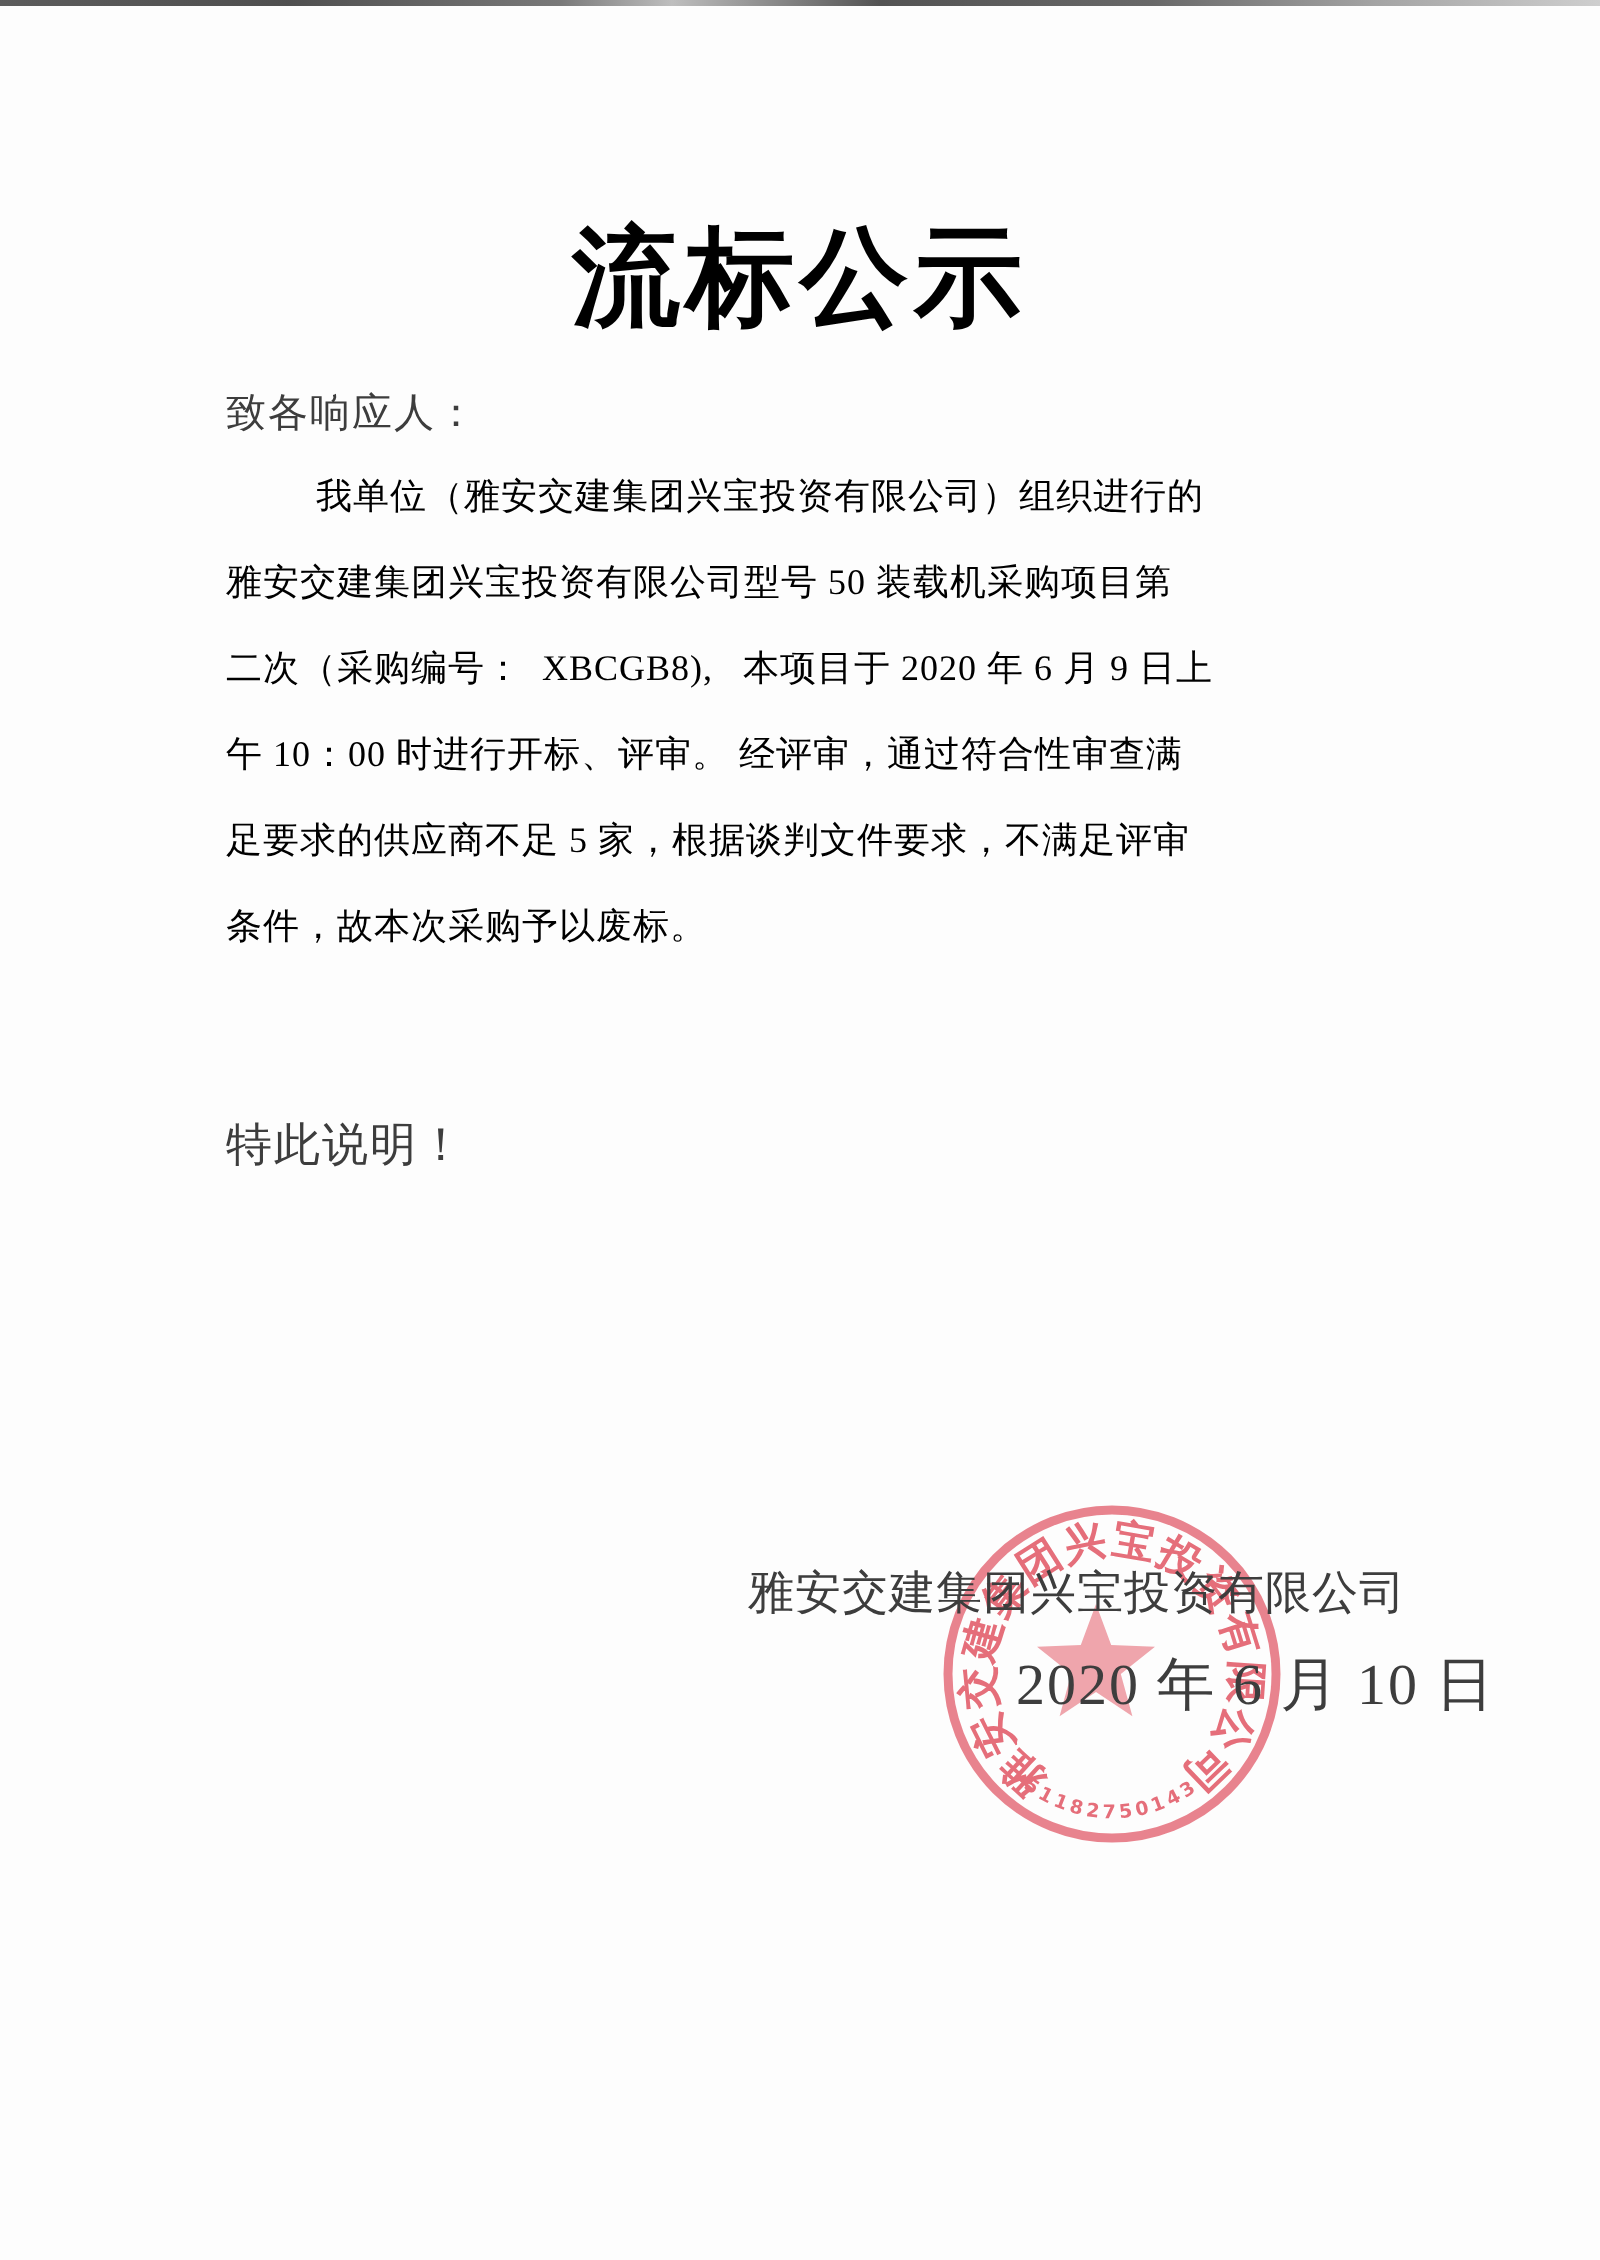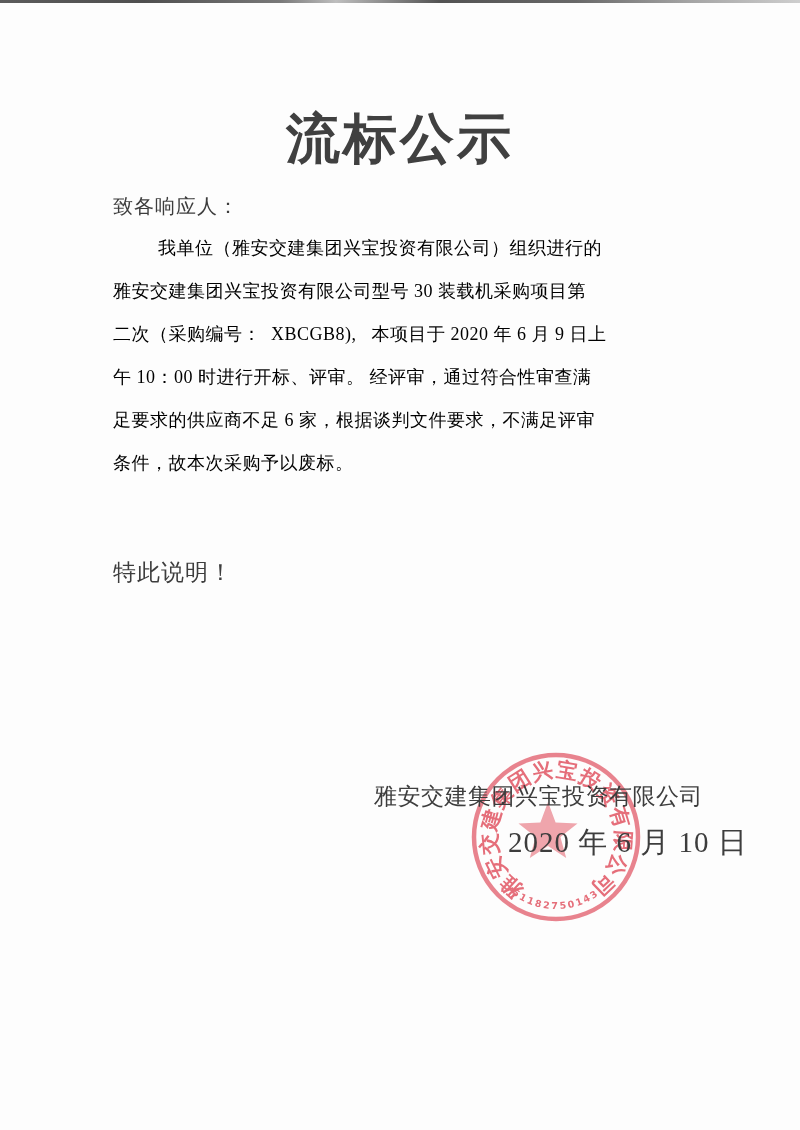--- a/index.html
+++ b/index.html
@@ -28,21 +28,21 @@
   }
   .doc-title {
     position: absolute;
     top: 103px;
     left: 0;
     width: 100%;
     text-align: center;
     font-size: 54px;
     font-weight: 700;
     letter-spacing: 3px;
-    color: #404040;
+    color: #000000;
   }
   .salutation {
     position: absolute;
     left: 113px;
     top: 193px;
     font-size: 20px;
     letter-spacing: 1px;
   }
   .body-block {
     position: absolute;
@@ -98,24 +98,24 @@
 <div class="page">
 
   <div class="scan-edge"></div>
 
   <div class="doc-title">流标公示</div>
 
   <div class="salutation">致各响应人：</div>
 
   <div class="body-block">
     <div class="body-line indent">我单位（雅安交建集团兴宝投资有限公司）组织进行的</div>
-    <div class="body-line">雅安交建集团兴宝投资有限公司型号 30 装载机采购项目第</div>
+    <div class="body-line">雅安交建集团兴宝投资有限公司型号 50 装载机采购项目第</div>
     <div class="body-line">二次（采购编号：  XBCGB8),   本项目于 2020 年 6 月 9 日上</div>
     <div class="body-line">午 10：00 时进行开标、评审。 经评审，通过符合性审查满</div>
-    <div class="body-line">足要求的供应商不足 6 家，根据谈判文件要求，不满足评审</div>
+    <div class="body-line">足要求的供应商不足 5 家，根据谈判文件要求，不满足评审</div>
     <div class="body-line">条件，故本次采购予以废标。</div>
   </div>
 
   <div class="closing">特此说明！</div>
 
   <div class="sig-company">雅安交建集团兴宝投资有限公司</div>
 
   <div class="sig-date">2020 年 6 月 10 日</div>
 
   <div class="seal">

